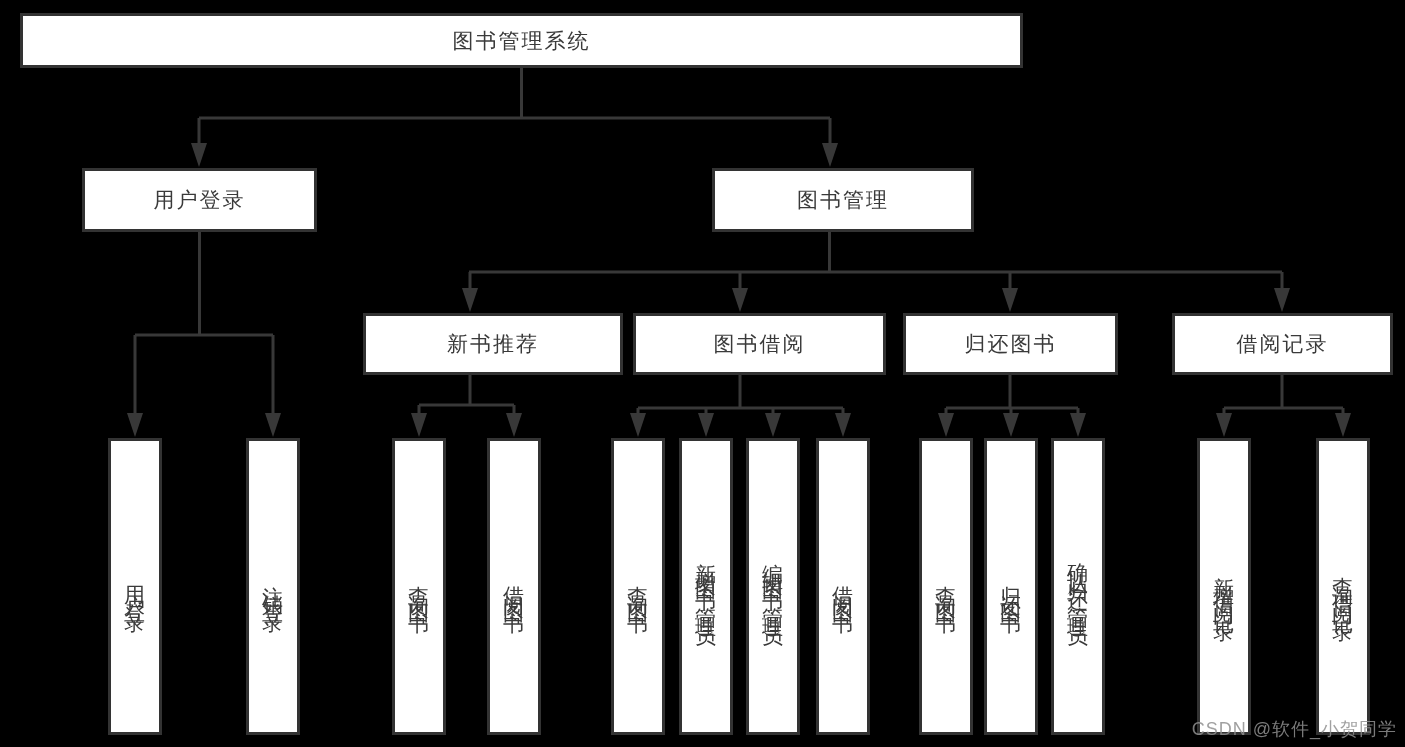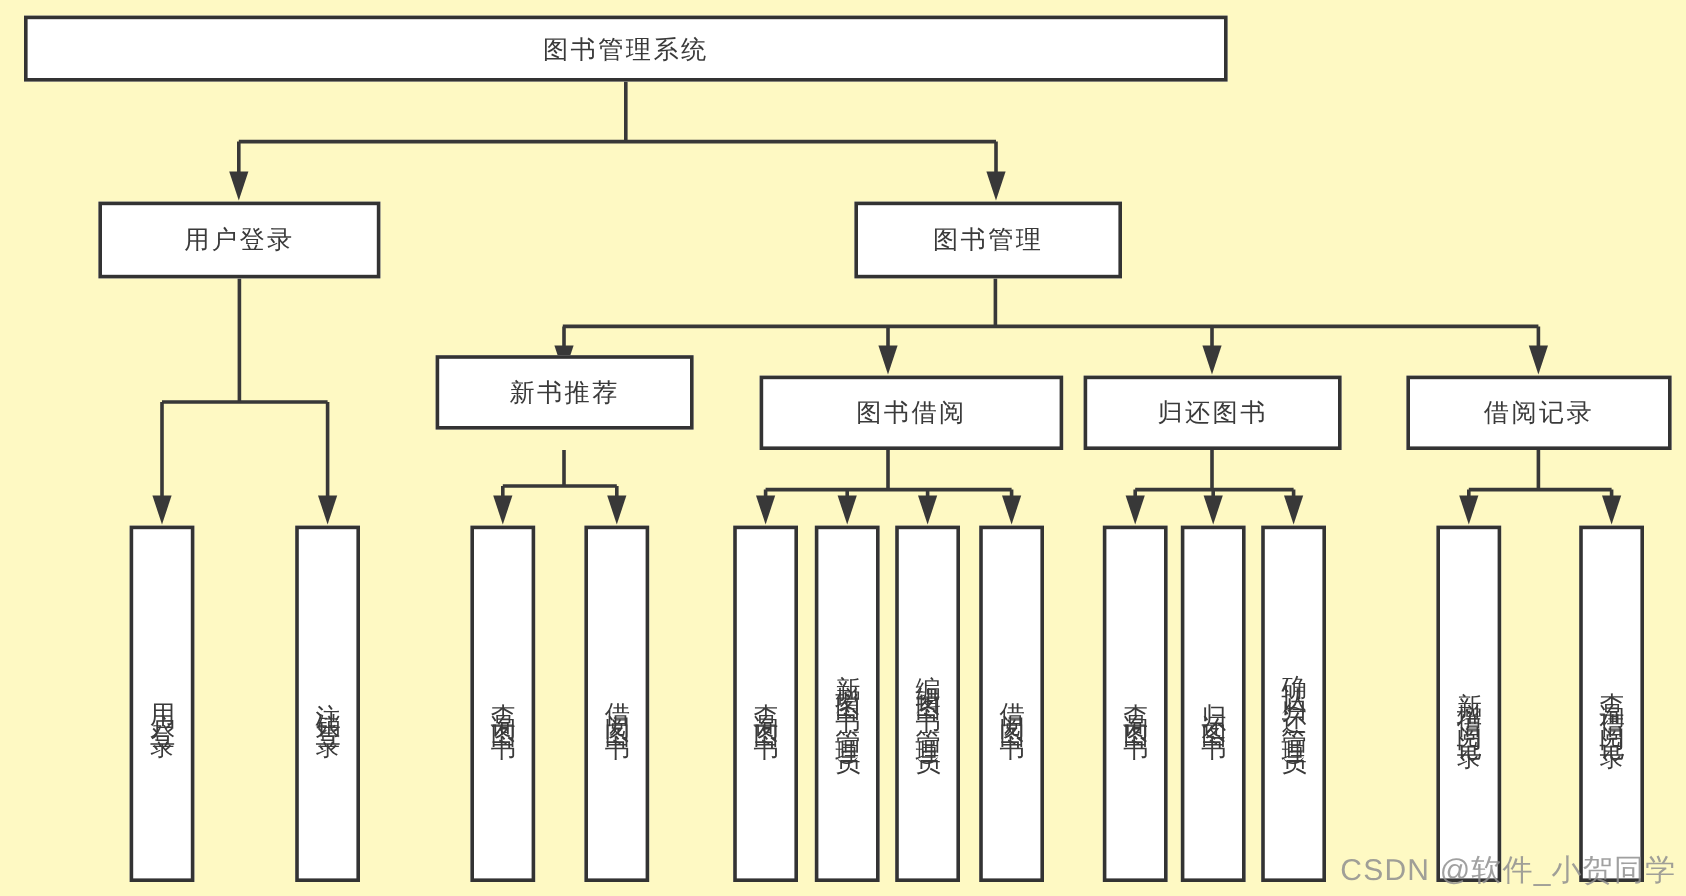--- a/index.html
+++ b/index.html
@@ -1,35 +1,35 @@
 <!DOCTYPE html>
 <html><head>
 <meta charset="utf-8">
 <style>
   html,body{margin:0;padding:0;background:#ffffff;}
   .stage{
-    position:relative;width:1405px;height:747px;overflow:hidden;background:#fef9c3;
+    position:relative;width:1405px;height:747px;overflow:hidden;background:#000000;
     font-family:"Liberation Sans","DejaVu Sans",sans-serif;color:#3a3a3a;
   }
   .wires{position:absolute;left:0;top:0;z-index:1;}
   .wires path{fill:none;stroke:#383838;stroke-width:3;}
   .wires polygon{fill:#383838;stroke:none;}
   .box{
     position:absolute;box-sizing:border-box;background:#ffffff;border:3px solid #333333;
     display:flex;align-items:center;justify-content:center;z-index:2;
   }
   .box span{white-space:nowrap;color:#3a3a3a;}
   .hlabel span{font-size:21px;letter-spacing:2px;}
   .leaf span{
     writing-mode:vertical-rl;text-orientation:mixed;
     font-size:21px;line-height:1;letter-spacing:9px;
   }
   .watermark{
     position:absolute;right:8px;bottom:6px;z-index:3;
-    font-size:25px;letter-spacing:1px;color:rgba(143,143,143,0.85);
+    font-size:18px;letter-spacing:1px;color:rgba(143,143,143,0.85);
   }
 </style>
 </head>
 <body>
 
 <div class="stage">
 
   <svg class="wires" width="1405" height="747" viewBox="0 0 1405 747">
 
     <path d="M521.5,68 V119 M199,118 H830 M199,118 V145 M830,118 V145"></path>
@@ -66,25 +66,25 @@
     <polygon points="1343,437 1335,413 1351,413"></polygon>
   </svg>
 
   <div class="box hlabel" style="left:20px;top:13px;width:1003px;height:55px">
     <span>图书管理系统</span>
   </div>
 
   <div class="box hlabel" style="left:82px;top:168px;width:235px;height:64px">
     <span>用户登录</span>
   </div>
-  <div class="box hlabel" style="left:712px;top:168px;width:223px;height:64px">
+  <div class="box hlabel" style="left:712px;top:168px;width:262px;height:64px">
     <span>图书管理</span>
   </div>
 
-  <div class="box hlabel" style="left:363px;top:296px;width:215px;height:62px">
+  <div class="box hlabel" style="left:363px;top:313px;width:260px;height:62px">
     <span>新书推荐</span>
   </div>
   <div class="box hlabel" style="left:633px;top:313px;width:253px;height:62px">
     <span>图书借阅</span>
   </div>
   <div class="box hlabel" style="left:903px;top:313px;width:215px;height:62px">
     <span>归还图书</span>
   </div>
   <div class="box hlabel" style="left:1172px;top:313px;width:221px;height:62px">
     <span>借阅记录</span>

